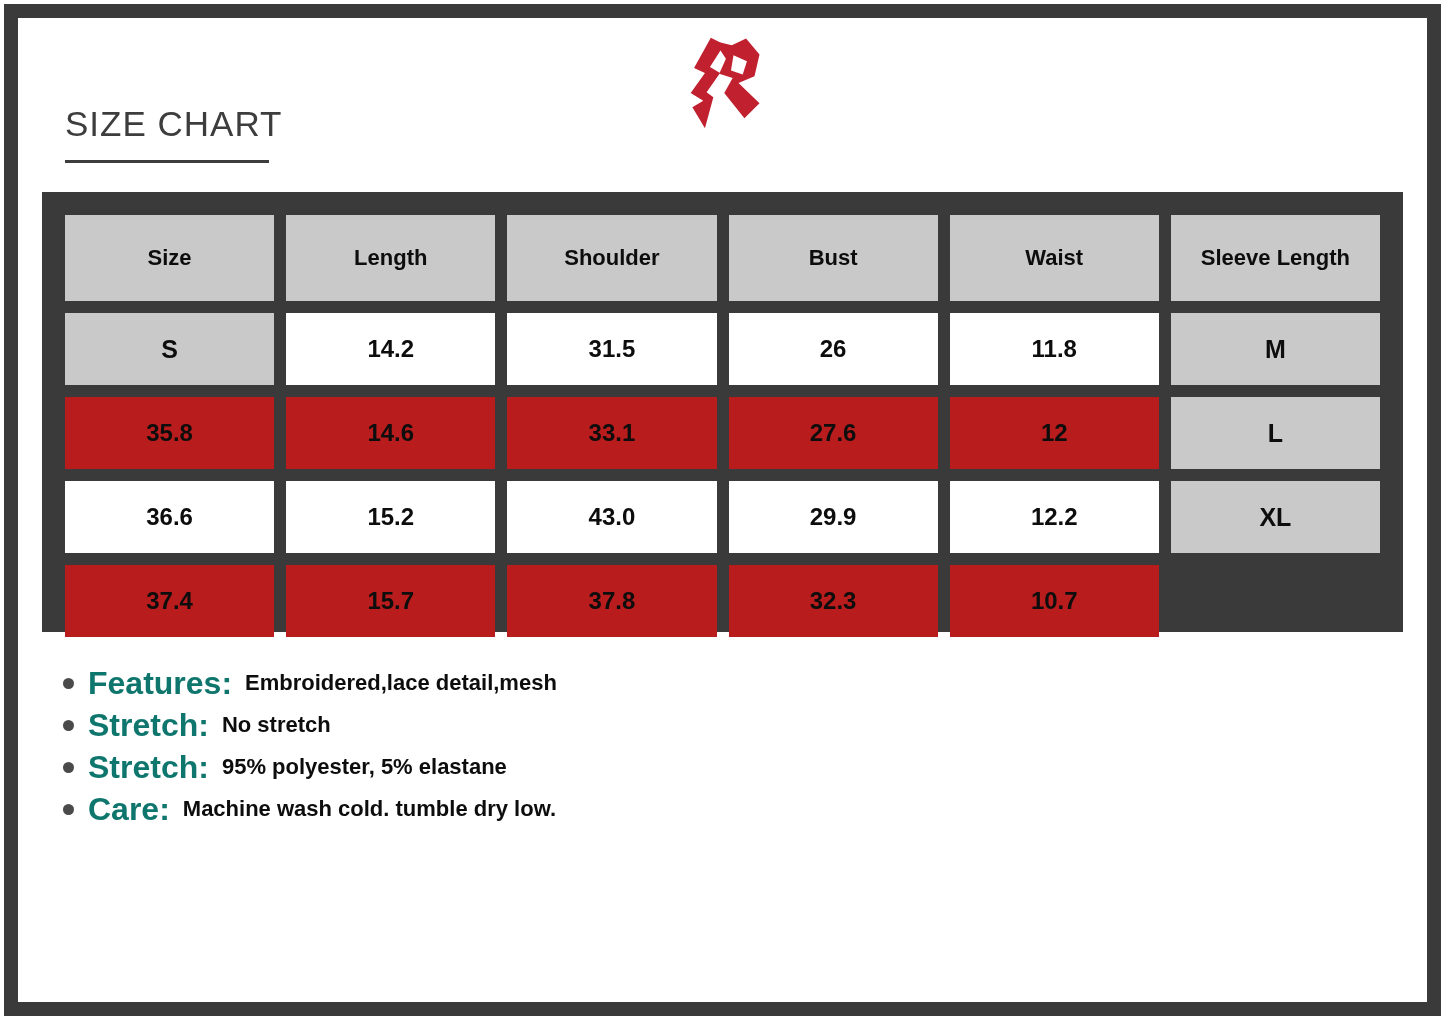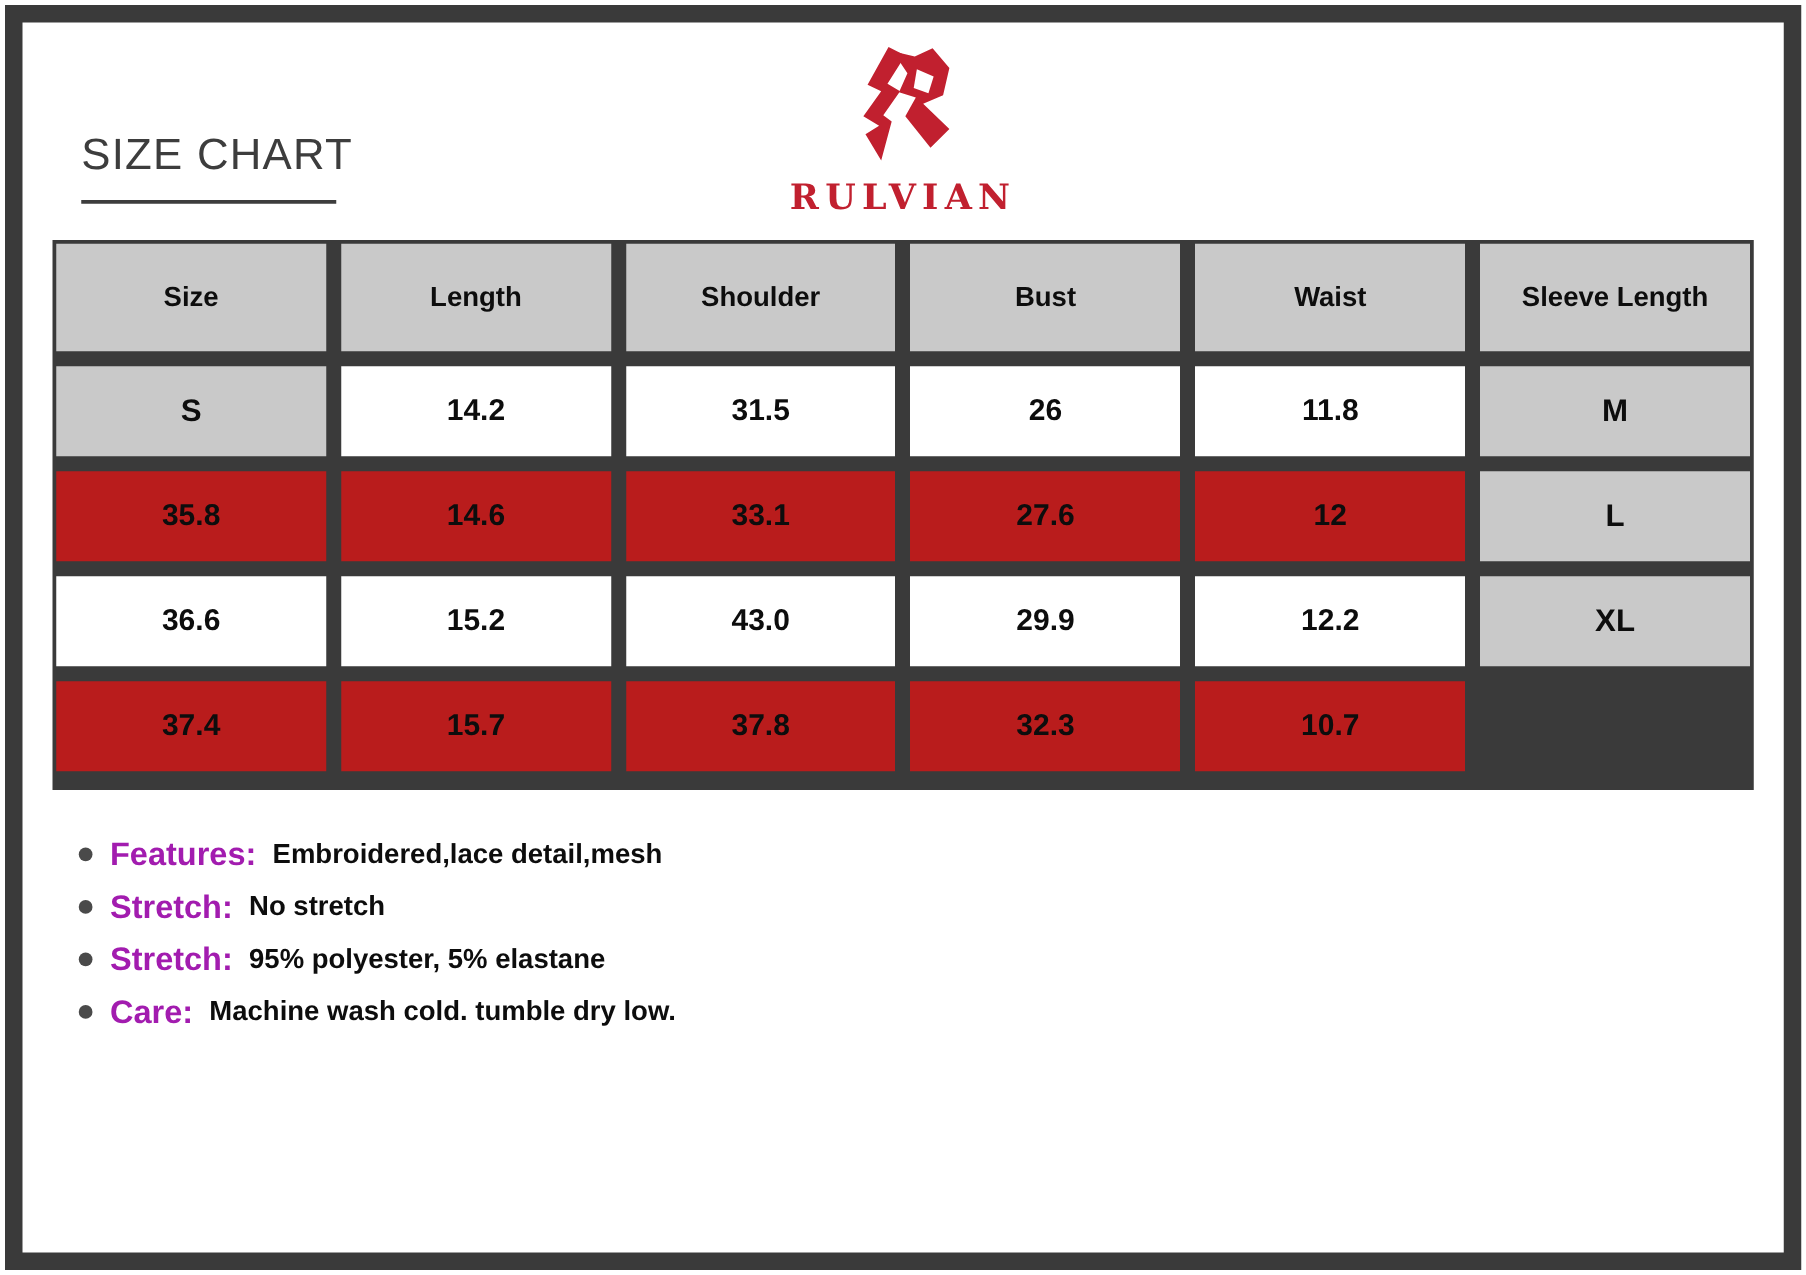--- a/index.html
+++ b/index.html
@@ -17,55 +17,54 @@
            background:#3d3d3d; }
 
   
   .logo { position:absolute; left:0; right:0; top:36px; text-align:center; }
   .logo svg { display:inline-block; }
   .wordmark { margin-top:6px; font-family:"DejaVu Serif", serif; font-weight:bold;
               font-size:28px; letter-spacing:5px; color:#c1202f; }
 
   
   .size-table { position:absolute; left:42px; top:192px; width:1361px; height:440px;
-                background:#3a3a3a; display:grid; padding:3px; gap:12px;
+                background:#3a3a3a; display:grid; padding:23px; gap:12px;
                 grid-template-columns:repeat(6,1fr);
                 grid-template-rows:86px repeat(4,72px); }
   .cell { display:flex; align-items:center; justify-content:center;
           font-weight:bold; color:#0d0d0d; }
   .cell.header { background:#c9c9c9; font-size:22px; }
   .cell.sizecol { background:#c9c9c9; font-size:25px; }
   .cell.value  { background:#ffffff; font-size:24px; }
   .cell.value.alt { background:#b91c1c; }
 
   
   .details { position:absolute; left:63px; top:662px; list-style:none; }
   .detail-item { display:flex; align-items:center; height:42px; }
   .bullet { width:11px; height:11px; border-radius:50%; background:#4a4a4a;
             margin-right:14px; flex:0 0 auto; }
-  .detail-label { font-size:26px; font-weight:bold; color:#a21caf; }
+  .detail-label { font-size:32px; font-weight:bold; color:#0f766e; }
   .detail-value { font-size:22px; font-weight:bold; color:#0d0d0d; margin-left:13px; }
 </style>
 </head>
 <body>
 
 <div class="page">
 
   <div class="frame"></div>
 
   <h1 class="title">SIZE CHART</h1>
   <div class="title-underline"></div>
 
   <div class="logo">
     <svg width="80" height="94" viewBox="0 0 95 112">
       <polygon fill="#c1202f" points="33,2 49,10 32,37 44,44 28,67 36,73 26,110 11,85 24,77 9,68 26,44 13,38"></polygon>
       <polygon fill="#c1202f" points="37,6 58,11 75,3 91,22 85,48 66,56 91,80 73,98 49,68 59,50 43,45 51,27"></polygon>
       <polygon fill="#ffffff" points="60,23 76,30 71,46 57,41"></polygon>
     </svg>
-    <div class="wordmark">RULVIAN</div>
   </div>
 
   <div class="size-table" id="size-table">
       <div class="cell header">Size</div>
       <div class="cell header">Length</div>
       <div class="cell header">Shoulder</div>
       <div class="cell header">Bust</div>
       <div class="cell header">Waist</div>
       <div class="cell header">Sleeve Length</div>
       <div class="cell sizecol">S</div>

